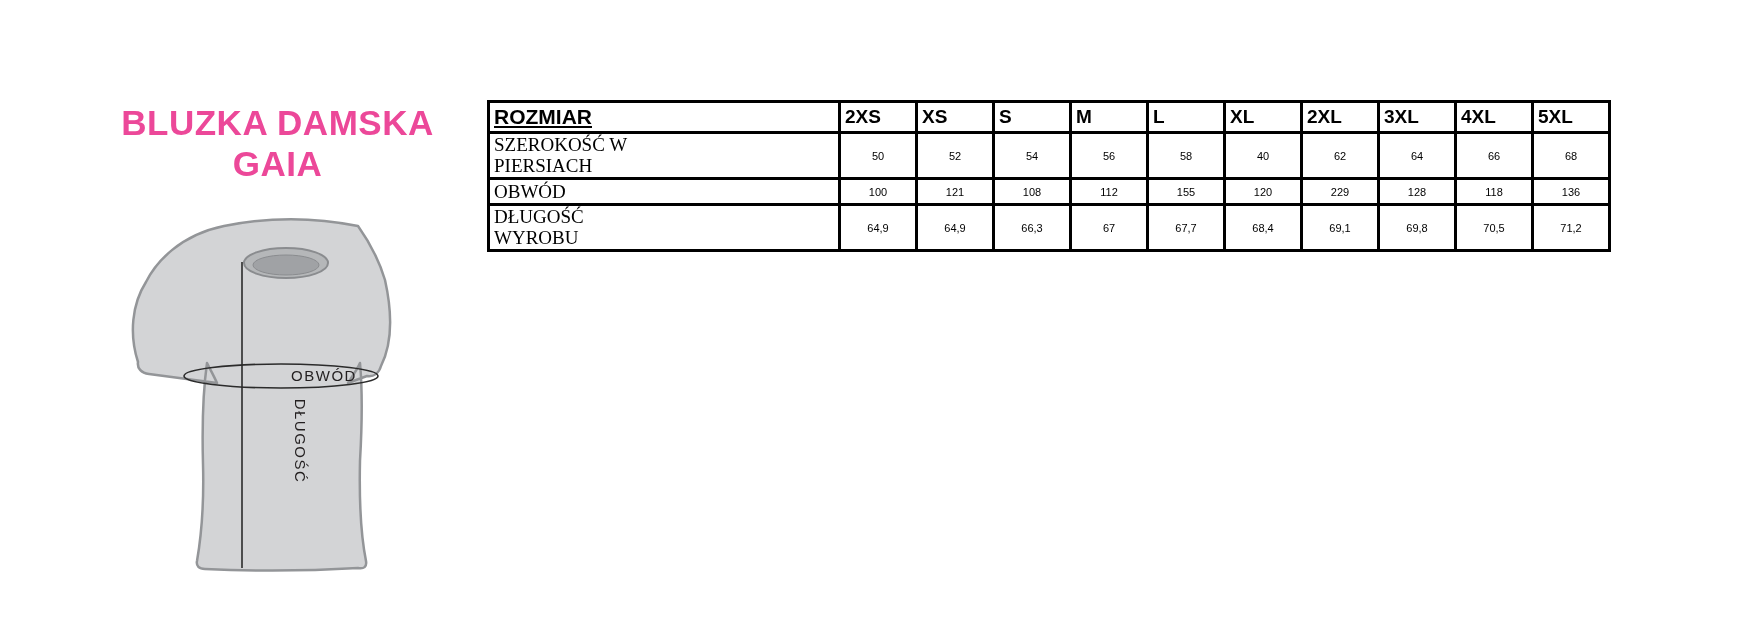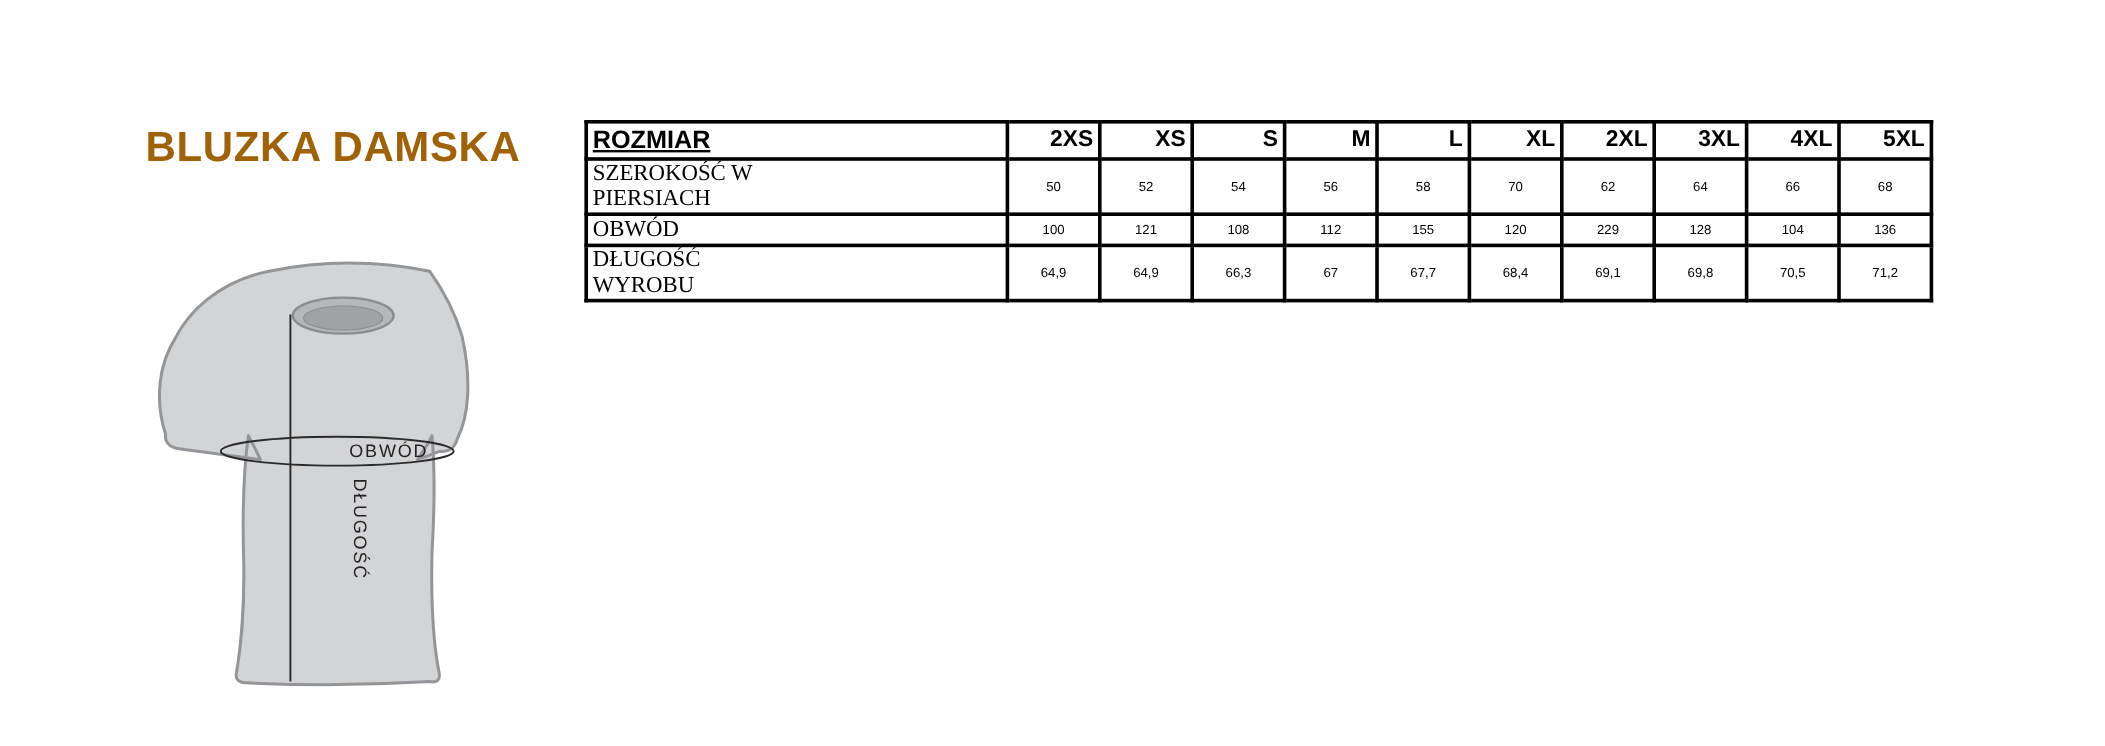--- a/index.html
+++ b/index.html
@@ -4,21 +4,21 @@
 <style>
   html,body{margin:0;padding:0;background:#ffffff;}
   #stage{
     position:relative;width:1754px;height:622px;background:#ffffff;overflow:hidden;
     font-family:"Liberation Sans", sans-serif;color:#000000;
   }
   
   .product-title{
     position:absolute;left:95px;top:102px;width:365px;
     text-align:center;font-size:35px;font-weight:bold;line-height:41px;
-    color:#a16207;letter-spacing:0.5px;
+    color:#ec4899;letter-spacing:0.5px;
   }
   
   .shirt-svg{position:absolute;left:118px;top:216px;}
   .measure-text{
     font-family:"Liberation Sans", sans-serif;
     fill:#231f20;font-size:15px;letter-spacing:1.5px;
   }
   
   .size-table-wrap{position:absolute;left:487px;top:100px;}
   table.size-table{
@@ -36,37 +36,38 @@
     background:#ffffff;
   }
   tr.header-row{height:31px;}
   tr.row-chest{height:45px;}
   tr.row-circ, tr.row-length{height:26px;}
   th.rozmiar-cell{
     text-align:left;font-size:21px;font-weight:bold;
     text-decoration:underline;padding-left:5px;
   }
   th.size-head-cell{
-    text-align:right;font-size:19px;font-weight:bold;
+    text-align:left;font-size:19px;font-weight:bold;
   }
   td.row-label-cell{
     text-align:left;font-size:19px;font-weight:normal;padding-left:5px;
   }
   td.row-label-cell .label-inner{display:inline-block;max-width:170px;line-height:21px;font-family:Liberation Serif, serif;}
   td.value-cell{
     text-align:center;font-size:11px;font-weight:normal;
   }
 </style>
 </head>
 <body>
 
 <div id="stage">
 
   <div class="product-title">
     <div>BLUZKA DAMSKA</div>
+    <div>GAIA</div>
   </div>
 
   <svg class="shirt-svg" width="276" height="372" viewBox="0 0 276 372">
 
     <path stroke="#939598" stroke-width="2.5" stroke-linejoin="round" d="M 106,10
              C 150,1 196,1 240,10
              C 250,24 261,44 267,64
              C 275,100 273,130 263,150
              C 261,157 256,161 249,160
              L 230,167
@@ -128,37 +129,37 @@
           </tr>
         </thead>
       <tbody id="table-body">
           <tr class="row-chest">
             <td class="row-label-cell"><span class="label-inner">SZEROKOŚĆ W PIERSIACH</span></td>
             <td class="value-cell">50</td>
             <td class="value-cell">52</td>
             <td class="value-cell">54</td>
             <td class="value-cell">56</td>
             <td class="value-cell">58</td>
-            <td class="value-cell">70</td>
+            <td class="value-cell">40</td>
             <td class="value-cell">62</td>
             <td class="value-cell">64</td>
             <td class="value-cell">66</td>
             <td class="value-cell">68</td>
           </tr>
           <tr class="row-circ">
             <td class="row-label-cell"><span class="label-inner">OBWÓD</span></td>
             <td class="value-cell">100</td>
             <td class="value-cell">121</td>
             <td class="value-cell">108</td>
             <td class="value-cell">112</td>
             <td class="value-cell">155</td>
             <td class="value-cell">120</td>
             <td class="value-cell">229</td>
             <td class="value-cell">128</td>
-            <td class="value-cell">104</td>
+            <td class="value-cell">118</td>
             <td class="value-cell">136</td>
           </tr>
           <tr class="row-length">
             <td class="row-label-cell"><span class="label-inner">DŁUGOŚĆ WYROBU</span></td>
             <td class="value-cell">64,9</td>
             <td class="value-cell">64,9</td>
             <td class="value-cell">66,3</td>
             <td class="value-cell">67</td>
             <td class="value-cell">67,7</td>
             <td class="value-cell">68,4</td>

